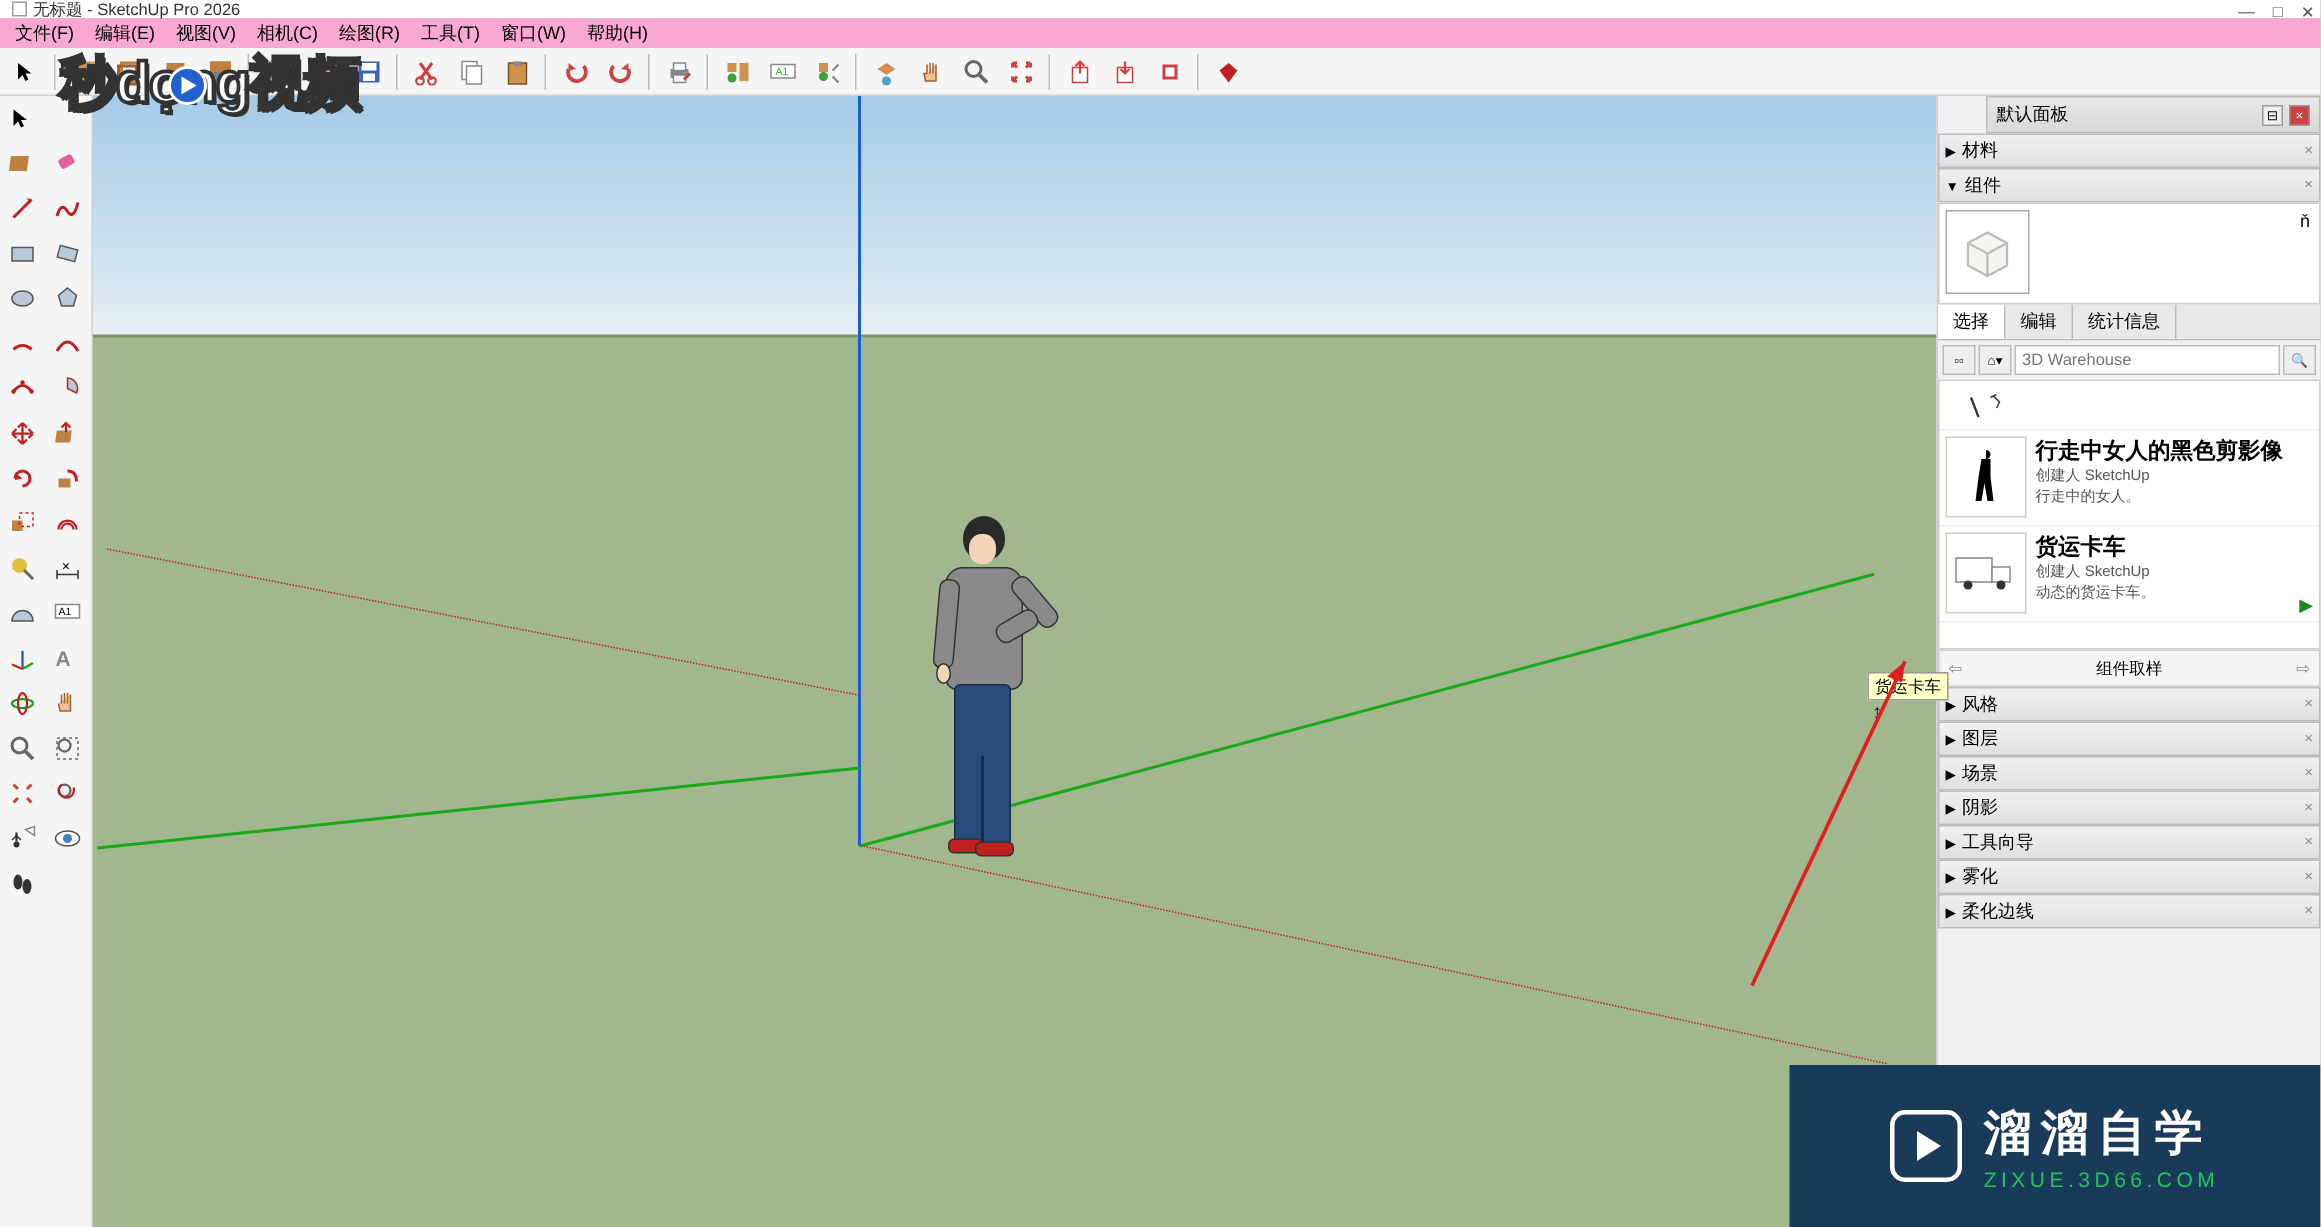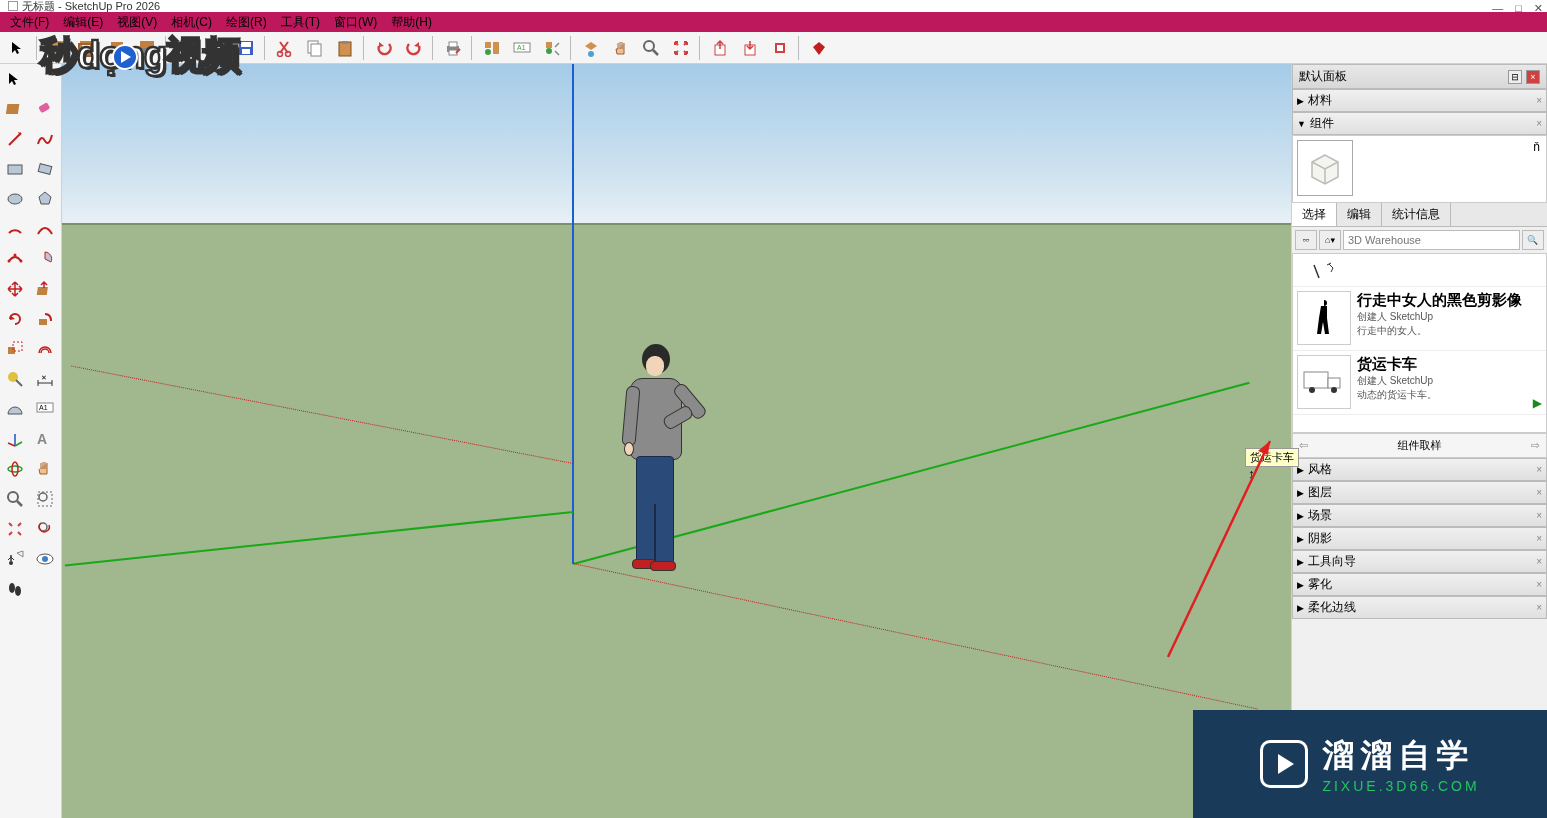--- a/index.html
+++ b/index.html
@@ -1,21 +1,21 @@
 <!DOCTYPE html>
 <html><head>
   <meta charset="utf-8">
   <style>
     * { margin: 0; padding: 0; box-sizing: border-box; }
     body { font-family: "Microsoft YaHei", Arial, sans-serif; font-size: 12px; background: #f0f0f0; overflow: hidden; width: 1547px; height: 818px; position: relative; }
     
     .title-bar { height: 12px; background: #fff; padding-left: 8px; font-size: 11px; color: #333; display: flex; align-items: center; }
     .title-bar .app-icon { width: 10px; height: 10px; border: 1px solid #999; margin-right: 4px; }
     
-    .menu-bar { height: 20px; background: #be185d; padding-left: 4px; display: flex; align-items: center; gap: 2px; font-size: 12px; }
+    .menu-bar { height: 20px; background: #f9a8d4; padding-left: 4px; display: flex; align-items: center; gap: 2px; font-size: 12px; }
     .menu-item { padding: 2px 6px; cursor: pointer; }
     
     .top-toolbar { height: 32px; background: #f5f5f5; border-bottom: 1px solid #d0d0d0; display: flex; align-items: center; padding: 0 4px; gap: 2px; }
     .top-toolbar .tool { width: 28px; height: 28px; display: flex; align-items: center; justify-content: center; border: 1px solid transparent; cursor: pointer; }
     .top-toolbar .sep { width: 3px; height: 24px; border-left: 1px solid #bbb; margin: 0 2px; }
     
     .main-area { position: absolute; top: 64px; left: 0; right: 0; bottom: 0; display: flex; }
     
     .left-toolbar { width: 62px; background: #f5f5f5; border-right: 1px solid #d0d0d0; display: flex; flex-direction: column; }
     .left-toolbar .tool-row { display: flex; }
@@ -40,21 +40,21 @@
     .figure .arm-left { width: 14px; height: 60px; background: #8a8a8a; border: 1.5px solid #333; position: absolute; top: 42px; left: 12px; transform: rotate(5deg); border-radius: 6px; }
     .figure .arm-right { width: 14px; height: 40px; background: #8a8a8a; border: 1.5px solid #333; position: absolute; top: 42px; left: 58px; transform: rotate(-40deg); transform-origin: top; border-radius: 6px; }
     .figure .arm-right2 { width: 14px; height: 30px; background: #8a8a8a; border: 1.5px solid #333; position: absolute; top: 66px; left: 72px; transform: rotate(60deg); transform-origin: top; border-radius: 6px; }
     .figure .hand { width: 10px; height: 14px; background: #f2d5b8; border: 1px solid #333; position: absolute; top: 98px; left: 12px; border-radius: 50%; }
     .figure .legs { width: 38px; height: 108px; background: #2a4a7a; border: 1.5px solid #1a2a4a; position: absolute; top: 112px; left: 24px; border-radius: 4px; }
     .figure .leg-split { position: absolute; top: 160px; left: 42px; width: 2px; height: 60px; background: #1a2a4a; }
     .figure .shoe1 { position: absolute; top: 215px; left: 20px; width: 24px; height: 10px; background: #c02020; border: 1px solid #333; border-radius: 4px; }
     .figure .shoe2 { position: absolute; top: 217px; left: 38px; width: 26px; height: 10px; background: #c02020; border: 1px solid #333; border-radius: 4px; }
 
     .right-panel { width: 256px; background: #f0f0f0; border-left: 1px solid #d0d0d0; display: flex; flex-direction: column; height: 754px; }
-    .panel-title { background: linear-gradient(#e8e8e8, #d8d8d8); border: 1px solid #bbb; padding: 3px 6px; font-size: 12px; display: flex; align-items: center; justify-content: space-between; }
+    .panel-title { background: linear-gradient(#e8e8e8, #d8d8d8); border: 1px solid #bbb; padding: 3px 6px; font-size: 12px; display: flex; align-items: center; justify-content: space-between; margin-left: 32px; }
     .panel-title .ctrls { display: flex; gap: 4px; }
     .panel-title .ctrl-btn { width: 14px; height: 14px; border: 1px solid #999; font-size: 9px; display: flex; align-items: center; justify-content: center; background: #eee; }
     .panel-title .x-btn { background: #d04040; color: #fff; }
     
     .panel-section { background: linear-gradient(#f0f0f0, #e0e0e0); border: 1px solid #bbb; padding: 2px 4px; font-size: 12px; display: flex; align-items: center; cursor: pointer; }
     .panel-section .arrow { font-size: 9px; margin-right: 4px; }
     .panel-section .x { margin-left: auto; color: #888; font-size: 10px; }
     
     .comp-preview { height: 68px; background: #fff; border: 1px solid #ccc; display: flex; padding: 4px; position: relative; }
     .comp-preview .thumb { width: 56px; height: 56px; border: 1px solid #aaa; display: flex; align-items: center; justify-content: center; }

